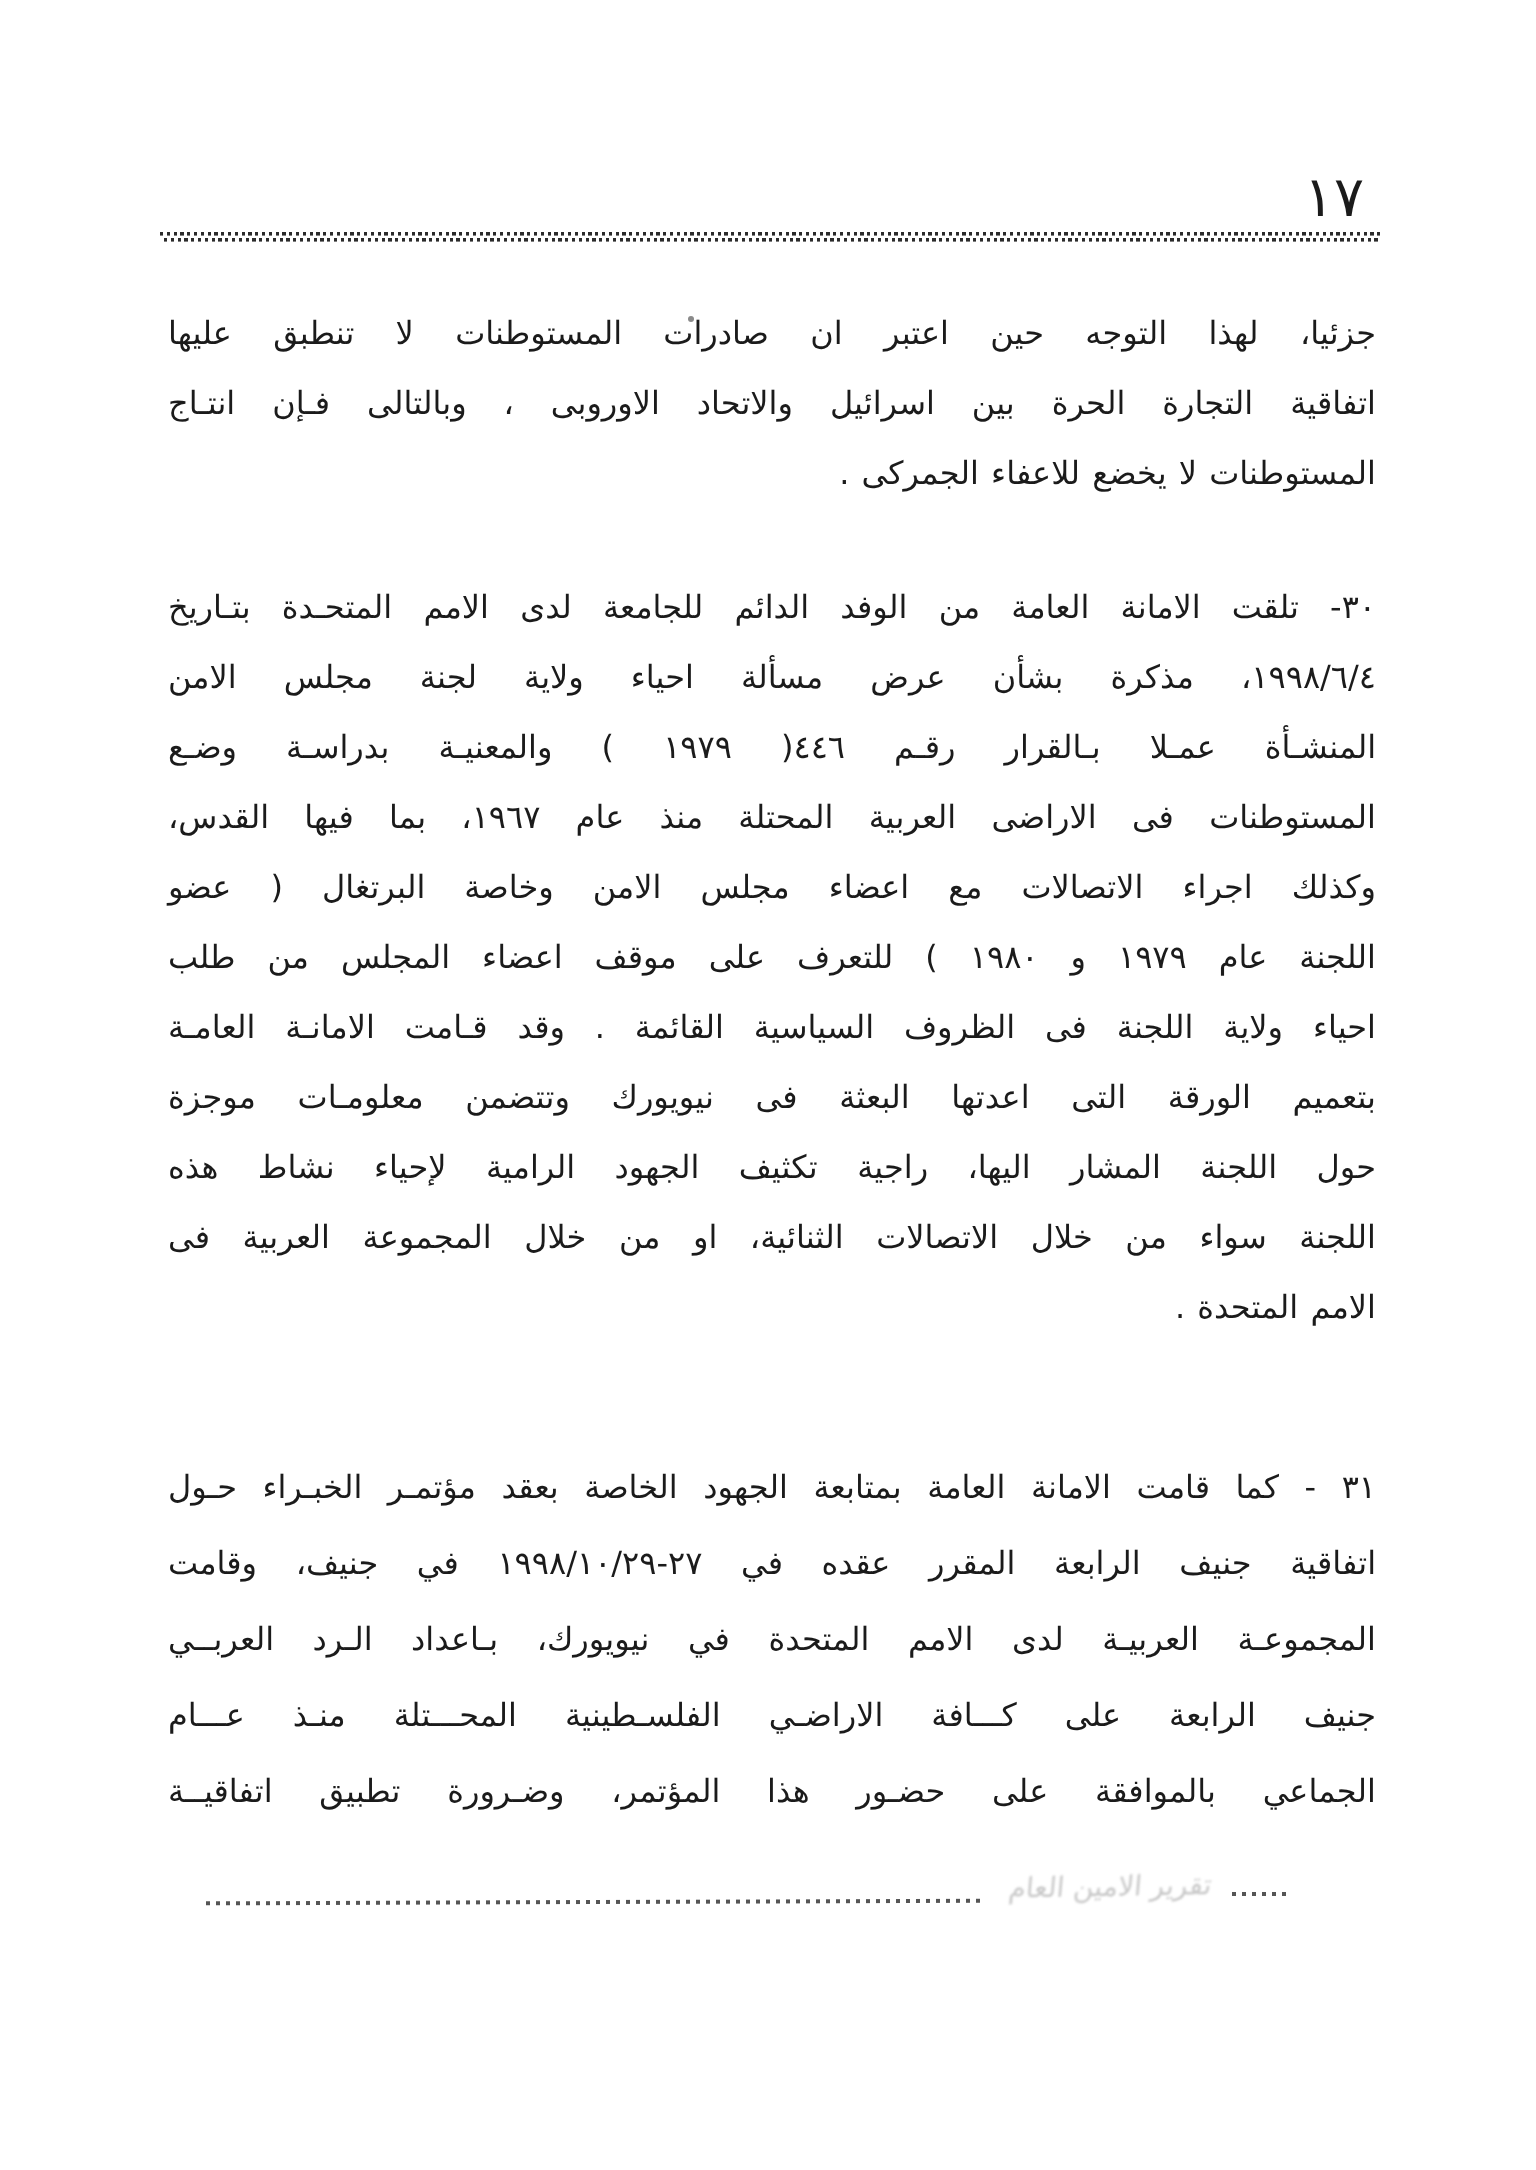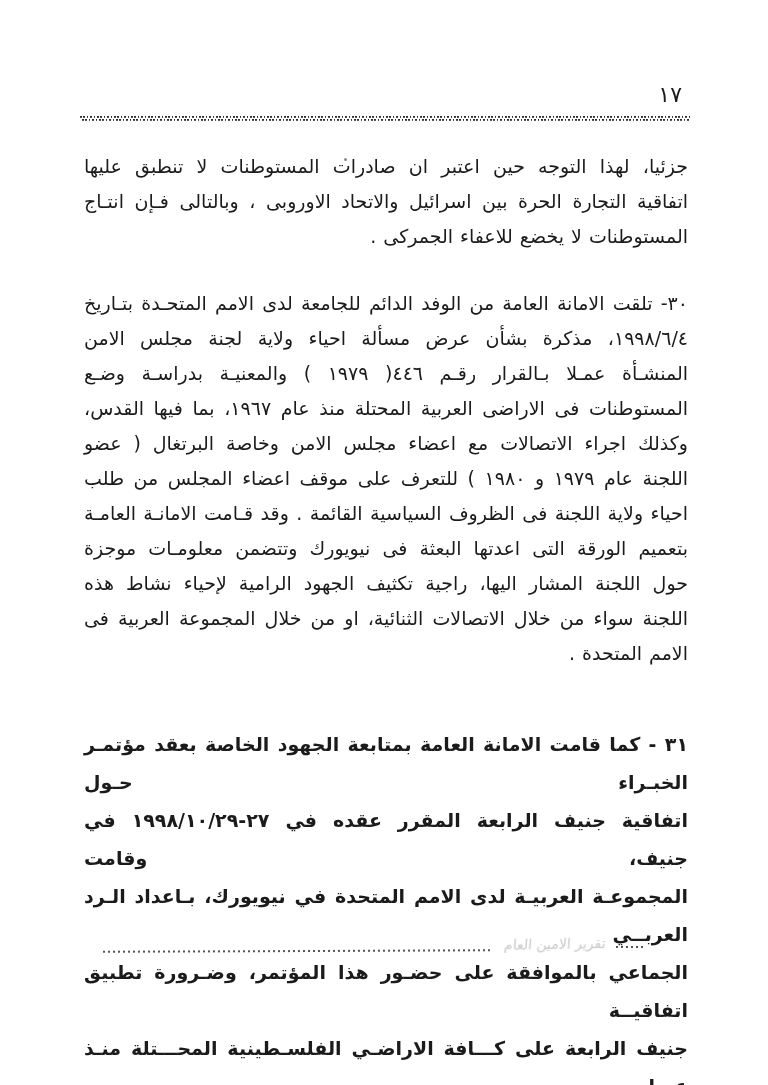--- a/index.html
+++ b/index.html
@@ -6,21 +6,21 @@
   body{
     width:768px;height:1085px;
     background:#ffffff;
     color:#1b1b1b;
     font-family:"DejaVu Sans",sans-serif;
     position:relative;
     overflow:hidden;
   }
   .page-number{
     position:absolute;top:82px;right:86px;
-    font-size:22px;letter-spacing:1px;
+    font-size:28px;letter-spacing:1px;
     direction:rtl;
   }
   .rule-top{
     position:absolute;top:116px;left:80px;width:610px;height:6px;
     background-image:
       repeating-linear-gradient(90deg,#2b2b2b 0 1.6px,transparent 1.6px 3.4px),
       repeating-linear-gradient(90deg,#2b2b2b 0 1.6px,transparent 1.6px 3.4px);
     background-size:100% 1.8px,100% 1.8px;
     background-position:0 0,2px 3px;
     background-repeat:no-repeat,no-repeat;
@@ -28,34 +28,34 @@
   .speck{
     position:absolute;top:158px;left:344px;width:3px;height:3px;
     background:#8a8a8a;border-radius:50%;
   }
   .content{
     position:absolute;top:149px;right:80px;left:84px;
     direction:rtl;
   }
   .para{margin:0;}
   .para .line{
-    font-size:19px;
+    font-size:16px;
     line-height:35px;
     text-align:justify;
     text-align-last:justify;
     text-justify:inter-word;
     word-spacing:1px;
   }
   .para .line.end{
     text-align:center;
     text-align-last:right;
   }
   .para-item30{margin-top:32px;}
   .para-item31{margin-top:54px;}
-  .para-item31 .line{line-height:38px;font-weight:bold;}
+  .para-item31 .line{line-height:38px;}
   .rule-bottom-a{
     position:absolute;top:950px;left:103px;width:388px;height:3px;
     background-image:repeating-linear-gradient(90deg,#555 0 1.8px,transparent 1.8px 5px);
     background-size:100% 2px;background-repeat:no-repeat;
     transform:rotate(-0.2deg);
   }
   .rule-bottom-b{
     position:absolute;top:946px;left:616px;width:30px;height:3px;
     background-image:repeating-linear-gradient(90deg,#555 0 1.8px,transparent 1.8px 5px);
     background-size:100% 2px;background-repeat:no-repeat;
@@ -99,21 +99,21 @@
     <div class="line">بتعميم الورقة التى اعدتها البعثة فى نيويورك وتتضمن معلومـات موجزة</div>
     <div class="line">حول اللجنة المشار اليها، راجية تكثيف الجهود الرامية لإحياء نشاط هذه</div>
     <div class="line">اللجنة سواء من خلال الاتصالات الثنائية، او من خلال المجموعة العربية فى</div>
     <div class="line end">الامم المتحدة .</div>
   </div>
 
   <div class="para para-item31">
     <div class="line">٣١ - كما قامت الامانة العامة بمتابعة الجهود الخاصة بعقد مؤتمـر الخبـراء حـول</div>
     <div class="line">اتفاقية جنيف الرابعة المقرر عقده في ٢٧-١٩٩٨/١٠/٢٩ في جنيف، وقامت</div>
     <div class="line">المجموعـة العربيـة لدى الامم المتحدة في نيويورك، بـاعداد الـرد العربــي</div>
+    <div class="line">جنيف الرابعة على كـــافة الاراضـي الفلسـطينية المحـــتلة منـذ عـــام</div>
     <div class="line">الجماعي بالموافقة على حضـور هذا المؤتمر، وضـرورة تطبيق اتفاقيــة</div>
-    <div class="line">جنيف الرابعة على كـــافة الاراضـي الفلسـطينية المحـــتلة منـذ عـــام</div>
   </div>
 
 </div>
 
 <div class="rule-bottom-a"></div>
 <div class="rule-bottom-b"></div>
 <div class="footer-faded">تقرير الامين العام</div>
 
 </body></html>

